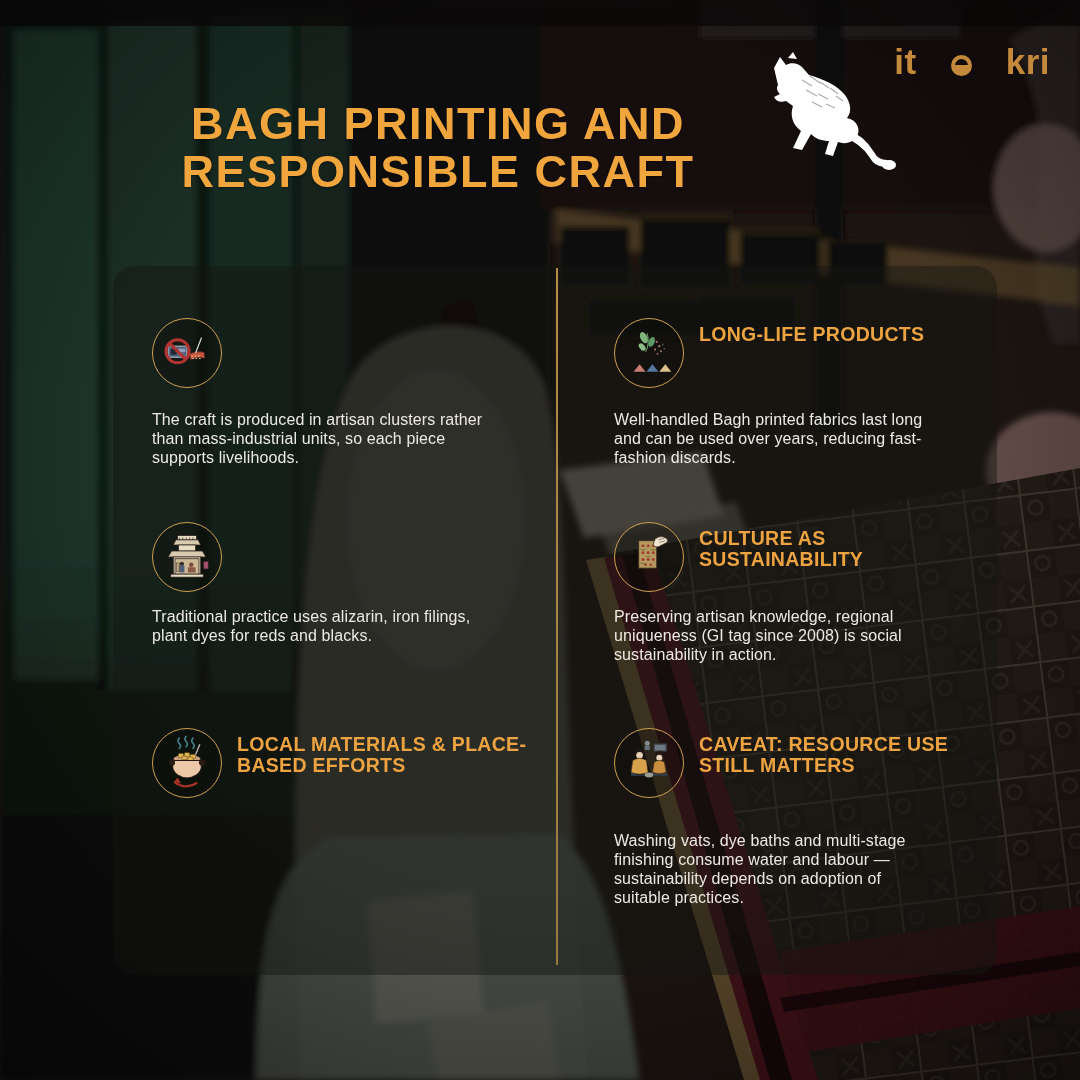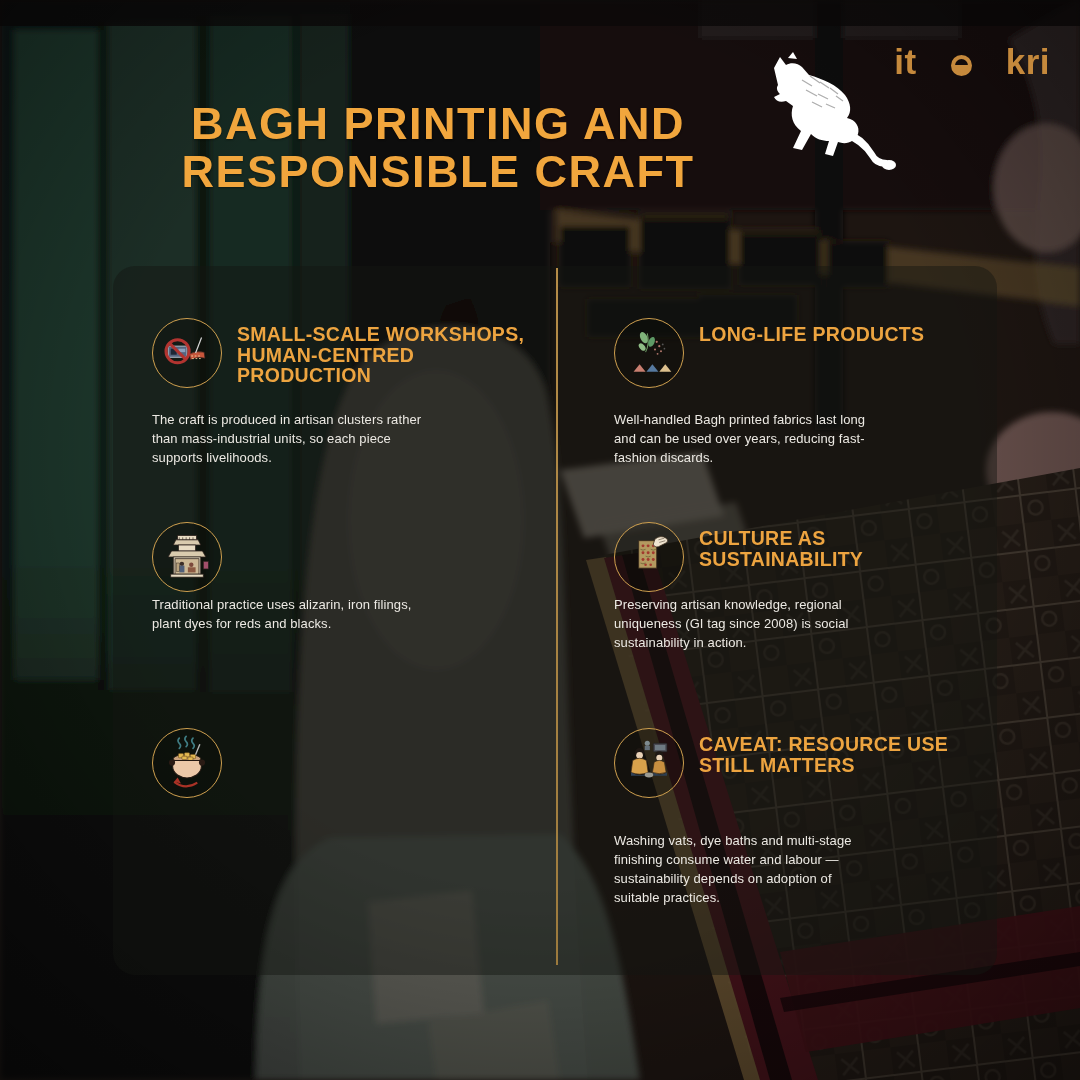--- a/index.html
+++ b/index.html
@@ -47,25 +47,25 @@
     width:70px;height:70px;flex:none;border:1.6px solid #cfa04f;border-radius:50%;
     box-sizing:border-box;display:flex;align-items:center;justify-content:center;
     background:rgba(8,7,5,.28);
   }
   .icon-circle svg{width:60px;height:60px}
   .sec-title{
     margin:0;padding-top:6px;color:#eda440;font-size:19.5px;line-height:20.5px;
     font-weight:bold;letter-spacing:.3px;white-space:pre-line;
   }
   .sec-body{
-    margin:0;color:#ece9e3;font-size:13px;line-height:19px;
+    margin:0;color:#ece9e3;font-size:16px;line-height:19px;
     letter-spacing:.1px;white-space:pre-line;
   }
   .row-1 .sec-body{margin-top:22px}
-  .row-2 .sec-body{margin-top:3px}
+  .row-2 .sec-body{margin-top:15px}
   .row-3 .sec-body{margin-top:33px}
 </style>
 </head>
 <body>
 
 <svg id="bg" viewBox="0 0 1080 1080" aria-hidden="true">
   <defs>
     <linearGradient id="doorFade" x1="0" y1="0" x2="0" y2="1">
       <stop offset="0" stop-color="#0d0a08" stop-opacity="0"></stop>
       <stop offset="1" stop-color="#0d0a08" stop-opacity=".92"></stop>
@@ -177,23 +177,20 @@
         <rect x="13" y="27" width="22" height="13" rx="1.5" fill="#56657f" stroke="#c9d2de" stroke-width="1"></rect>
         <rect x="16" y="30" width="7" height="7" fill="#1d2736"></rect>
         <rect x="25" y="30" width="8" height="4" fill="#8aa0bd"></rect>
         <path d="M38 36 q8 -4 17 -2 l1 7 q-9 -2 -17 2 z" fill="#c7563b" stroke="#33201d" stroke-width=".8"></path>
         <path d="M40 38.5 h12 M41 41.5 h12" stroke="#f0d9a8" stroke-width="1" stroke-dasharray="2 2"></path>
         <line x1="52" y1="17" x2="45" y2="35" stroke="#d8d8d8" stroke-width="1.4"></line>
         <circle cx="24" cy="33" r="13.5" fill="none" stroke="#b23430" stroke-width="3.5"></circle>
         <line x1="14.5" y1="23.5" x2="33.5" y2="42.5" stroke="#b23430" stroke-width="3.5"></line>
       </svg>
     </div>
-    <h2 class="sec-title">SMALL-SCALE WORKSHOPS,
-HUMAN-CENTRED
-PRODUCTION</h2>
   </div>
   <p class="sec-body">The craft is produced in artisan clusters rather
 than mass-industrial units, so each piece
 supports livelihoods.</p>
 </div>
 
 <div class="section col-right row-1">
   <div class="sec-head">
     <div class="icon-circle">
       <svg viewBox="0 0 70 70">
@@ -303,20 +300,22 @@
             <rect x="29" y="27" width="6" height="4" rx="1"></rect>
           <rect x="36" y="28" width="6" height="4" rx="1"></rect>
         </g>
         <path d="M20 32 q-5 10 4 17 q11 7 22 0 q9 -7 4 -17 z" fill="#ecc8a8" stroke="#231812" stroke-width="1.2"></path>
         <circle cx="17.5" cy="34.5" r="3.6" fill="#2a1b14"></circle>
         <circle cx="52.5" cy="34.5" r="3.6" fill="#2a1b14"></circle>
         <path d="M47 58 q-14 9 -27 -1" fill="none" stroke="#a93226" stroke-width="2.4"></path>
         <path d="M20 57 l8 2 l-4 -7 z" fill="#a93226"></path>
       </svg>
     </div>
+    <h2 class="sec-title">LOCAL MATERIALS &amp; PLACE-
+BASED EFFORTS</h2>
   </div>
 </div>
 
 <div class="section col-right row-3">
   <div class="sec-head">
     <div class="icon-circle">
       <svg viewBox="0 0 70 70">
         <rect x="40" y="12" width="16" height="10" rx="1" fill="#4a4a52" stroke="#222222" stroke-width=".8"></rect>
         <rect x="42" y="14" width="12" height="6" fill="#6e7a82"></rect>
         <circle cx="33" cy="12" r="3" fill="#7d8a8f"></circle>

